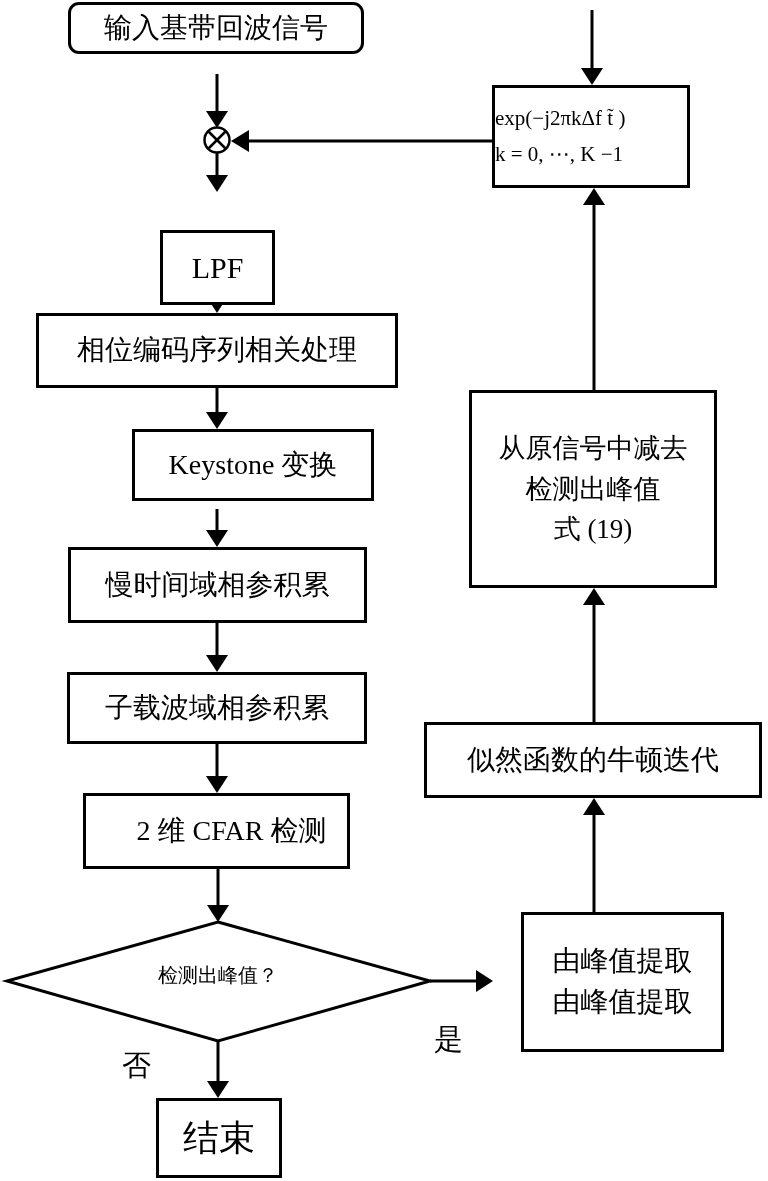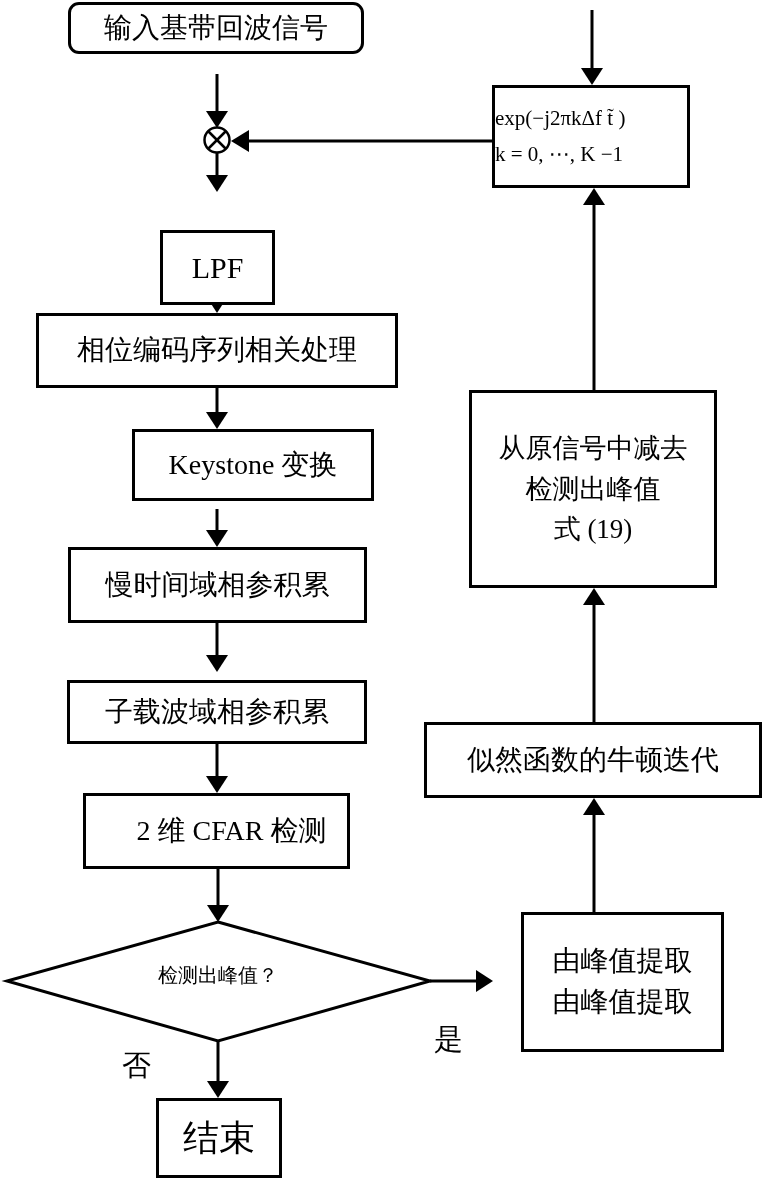--- a/index.html
+++ b/index.html
@@ -165,21 +165,21 @@
   </div>
 
   <div class="node" style="left:92px; top:429px; width:242px; height:72px;margin-left:40px;">
     <span>Keystone 变换</span>
   </div>
 
   <div class="node" style="left:68px; top:547px; width:299px; height:76px;">
     <span>慢时间域相参积累</span>
   </div>
 
-  <div class="node" style="left:67px; top:672px; width:300px; height:64px;margin-top:8px;">
+  <div class="node" style="left:67px; top:672px; width:300px; height:72px;">
     <span>子载波域相参积累</span>
   </div>
 
   <div class="node" style="left:83px; top:793px; width:267px; height:76px;padding-left:30px;">
     <span>2 维 CFAR 检测</span>
   </div>
 
   <div class="diamond-label">检测出峰值？</div>
 
   <div class="node" style="left:156px; top:1098px; width:126px; height:80px; font-size:36px;">

